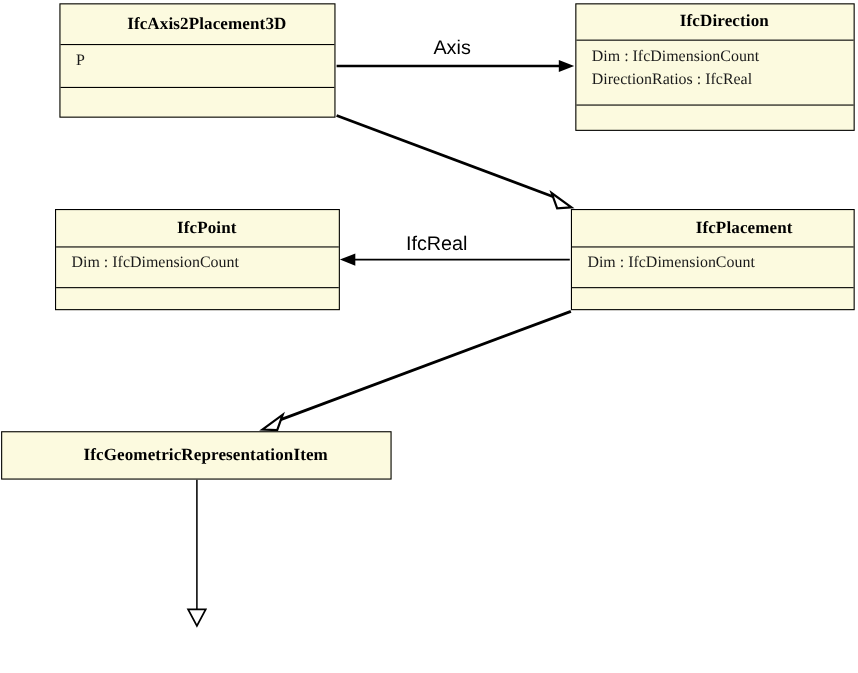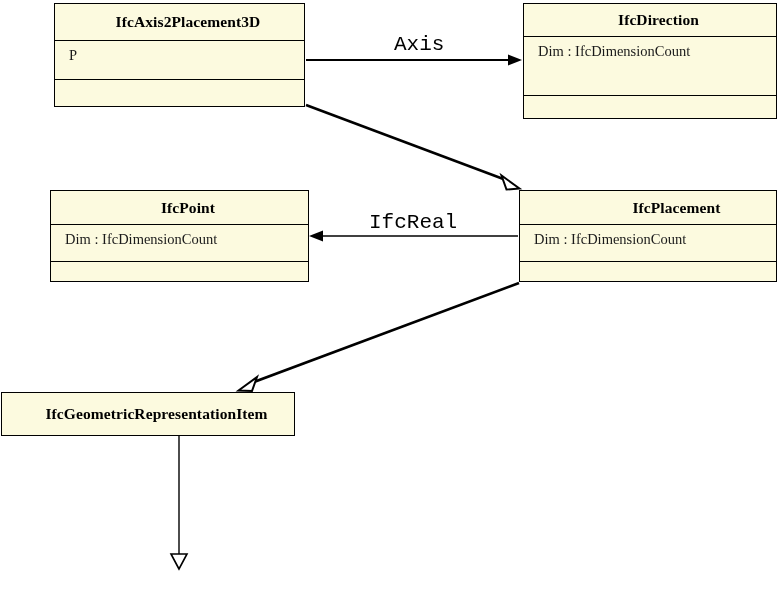--- a/index.html
+++ b/index.html
@@ -70,31 +70,31 @@
   #box-direction .uml-attrs { height: 58px; }
 
   #box-point { left: 50px;  top: 190px; width: 259px; height: 92px; }
   #box-point .uml-name  { height: 33px; }
   #box-point .uml-attrs { height: 36px; }
 
   #box-placement { left: 519px; top: 190px; width: 258px; height: 92px; }
   #box-placement .uml-name  { height: 33px; margin-left: 40px; }
   #box-placement .uml-attrs { height: 36px; }
 
-  #box-geomrepitem { left: 1px;  top: 392px; width: 294px; height: 44px; justify-content: center; }
+  #box-geomrepitem { left: 1px;  top: 392px; width: 355px; height: 44px; justify-content: center; }
   #box-geomrepitem .uml-name { height: 100%; }
 
   #box-repitem { left: 51px;  top: 570px; width: 255px; height: 42px; }
   #box-repitem .uml-name { height: 100%; }
 
   
   .edge-label {
     position: absolute;
-    font-family: Liberation Mono, monospace;
-    font-size: 21px;
+    font-family: Liberation Sans, sans-serif;
+    font-size: 18px;
     color: #000000;
     white-space: nowrap;
     z-index: 6;
     background: transparent;
   }
   #label-axis     { left: 394px; top: 33px;  }
   #label-location { left: 369px; top: 211px; }
 
   
   #edges {
@@ -148,20 +148,21 @@
     </div>
     <div class="uml-sep"></div>
     <div class="uml-ops"></div>
   </div>
 
   <div class="uml-class" id="box-direction">
     <div class="uml-name">IfcDirection</div>
     <div class="uml-sep"></div>
     <div class="uml-attrs">
       <div class="uml-attr">Dim : IfcDimensionCount</div>
+      <div class="uml-attr">DirectionRatios : IfcReal</div>
     </div>
     <div class="uml-sep"></div>
     <div class="uml-ops"></div>
   </div>
 
   <div class="uml-class" id="box-point">
     <div class="uml-name">IfcPoint</div>
     <div class="uml-sep"></div>
     <div class="uml-attrs">
       <div class="uml-attr">Dim : IfcDimensionCount</div>

